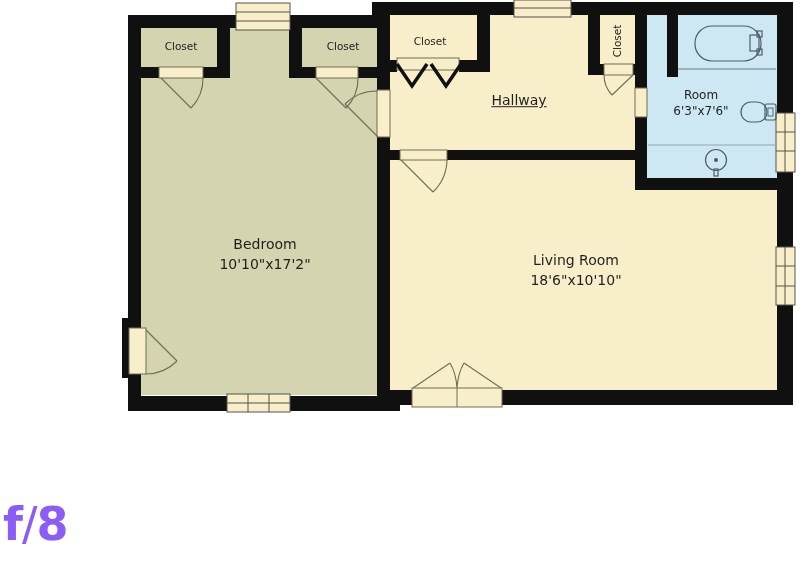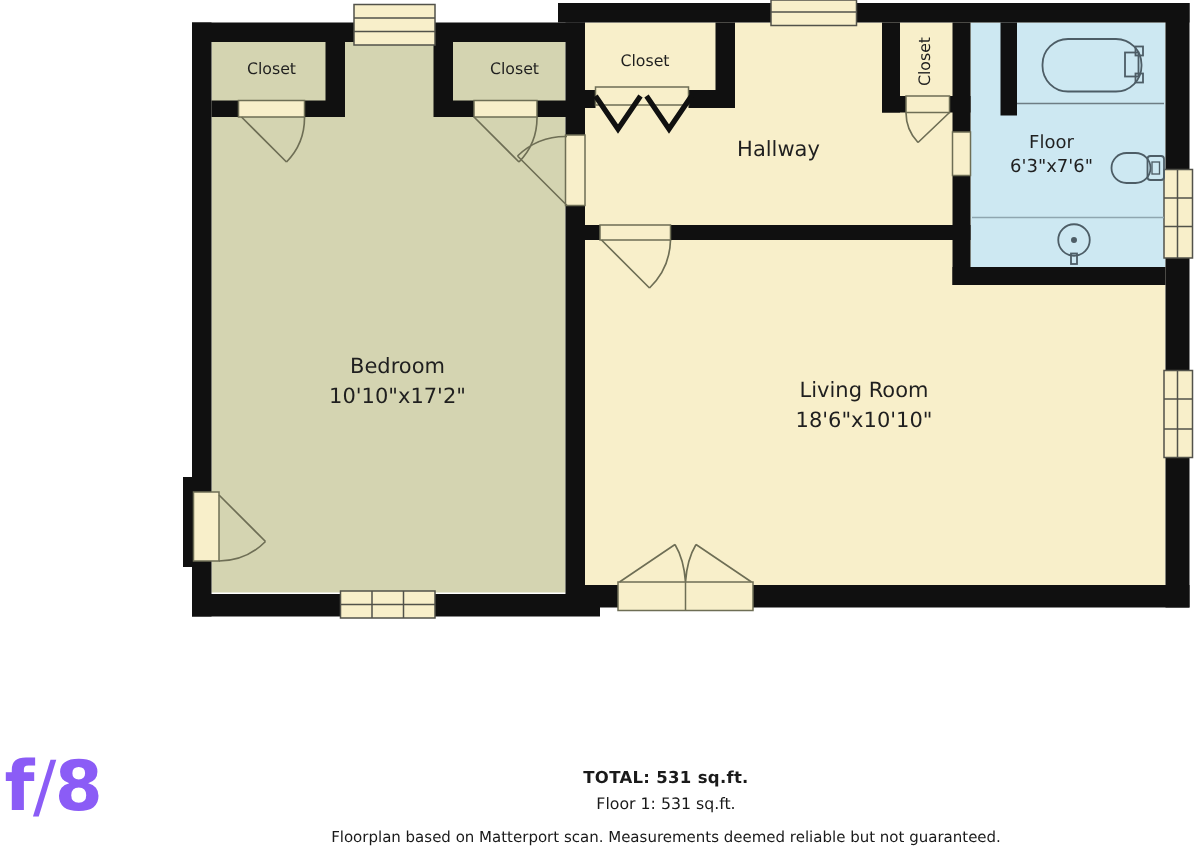--- a/index.html
+++ b/index.html
@@ -134,33 +134,28 @@
   <div class="lbl room" style="left:265px;top:235px;margin-top:20px;">
     <div>Bedroom</div>
     <div>10'10"x17'2"</div>
   </div>
 
   <div class="lbl room" style="left:576px;top:271px;">
     <div>Living Room</div>
     <div>18'6"x10'10"</div>
   </div>
 
-  <div class="lbl room" style="left:519px;top:101px;">Hallway</div>
+  <div class="lbl room" style="left:519px;top:101px;text-decoration:underline;">Hallway</div>
 
   <div class="lbl bathlbl" style="left:701px;top:103px;">
-    <div>Floor</div>
+    <div>Room</div>
     <div>6'3"x7'6"</div>
   </div>
 
   <div class="lbl closet" style="left:181px;top:46px;">Closet</div>
   <div class="lbl closet" style="left:343px;top:46px;">Closet</div>
   <div class="lbl closet" style="left:430px;top:41px;">Closet</div>
   <div class="lbl closet closet-v" style="left:617px;top:41px;">Closet</div>
 
-  <div class="footer">
-    <div class="total">TOTAL: 531 sq.ft.</div>
-    <div class="floor">Floor 1: 531 sq.ft.</div>
-    <div class="disclaimer">Floorplan based on Matterport scan. Measurements deemed reliable but not guaranteed.</div>
-  </div>
 
   <div class="logo"><span>f</span><span class="slash">/</span><span>8</span></div>
 
 </div>
 
 </body></html>

